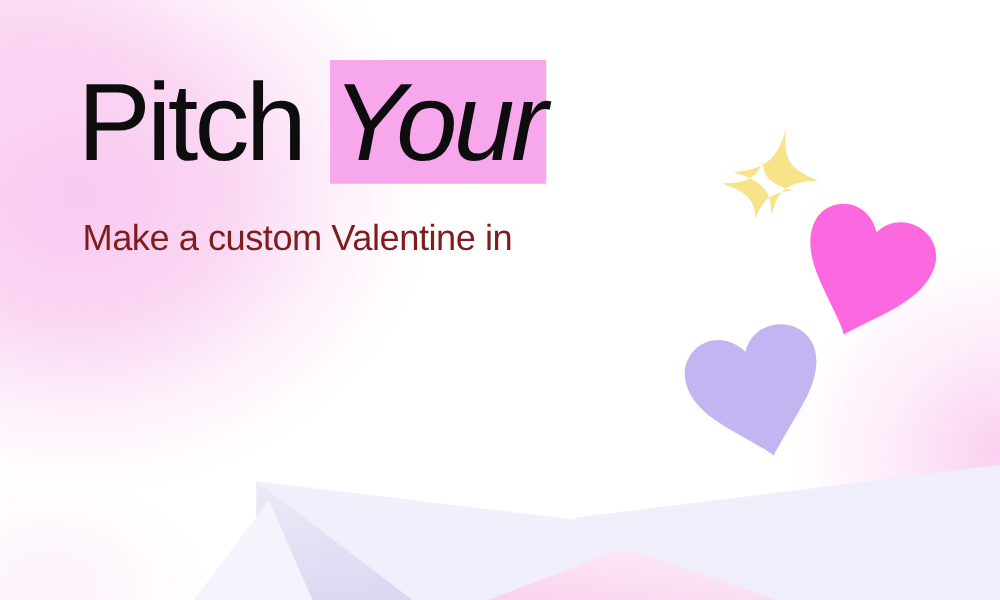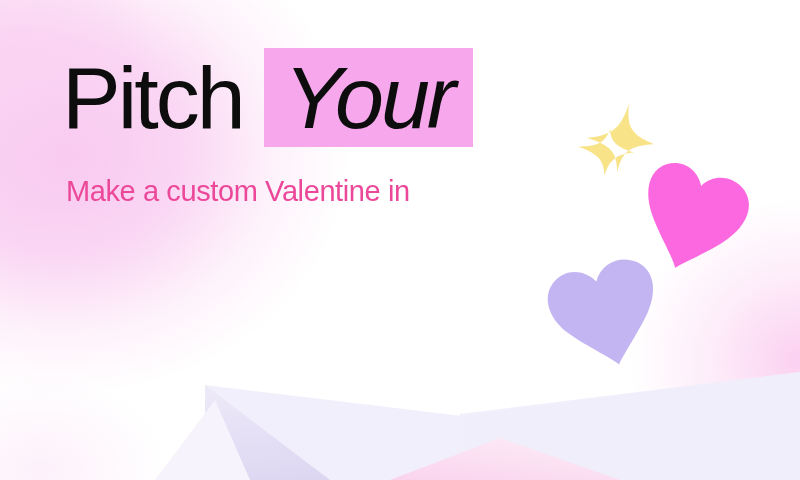--- a/index.html
+++ b/index.html
@@ -70,31 +70,31 @@
     color: #0d0d0d;
     margin: 0;
     white-space: nowrap;
   }
   .hl-line2 {
     margin-top: -4px;
   }
   .hl-em {
     font-style: italic;
     background: #F7A8EC;
-    padding: 0 20px;
+    padding: 0 2px;
     box-decoration-break: clone;
     -webkit-box-decoration-break: clone;
   }
   #subcopy {
     margin: 28px 0 0 4px;
     font-size: 29px;
     line-height: 38px;
     font-weight: 400;
     letter-spacing: -0.4px;
-    color: #ec4899;
+    color: #7f1d1d;
   }
   #subcopy span { display: block; white-space: nowrap; }
 
   
   .deco { position: absolute; pointer-events: none; }
   #star-sparkle { left: 578px; top: 102px; }
   #heart-pink   { left: 628px; top: 155px; }
   #heart-purple { left: 538px; top: 248px; }
 </style>
 </head>

